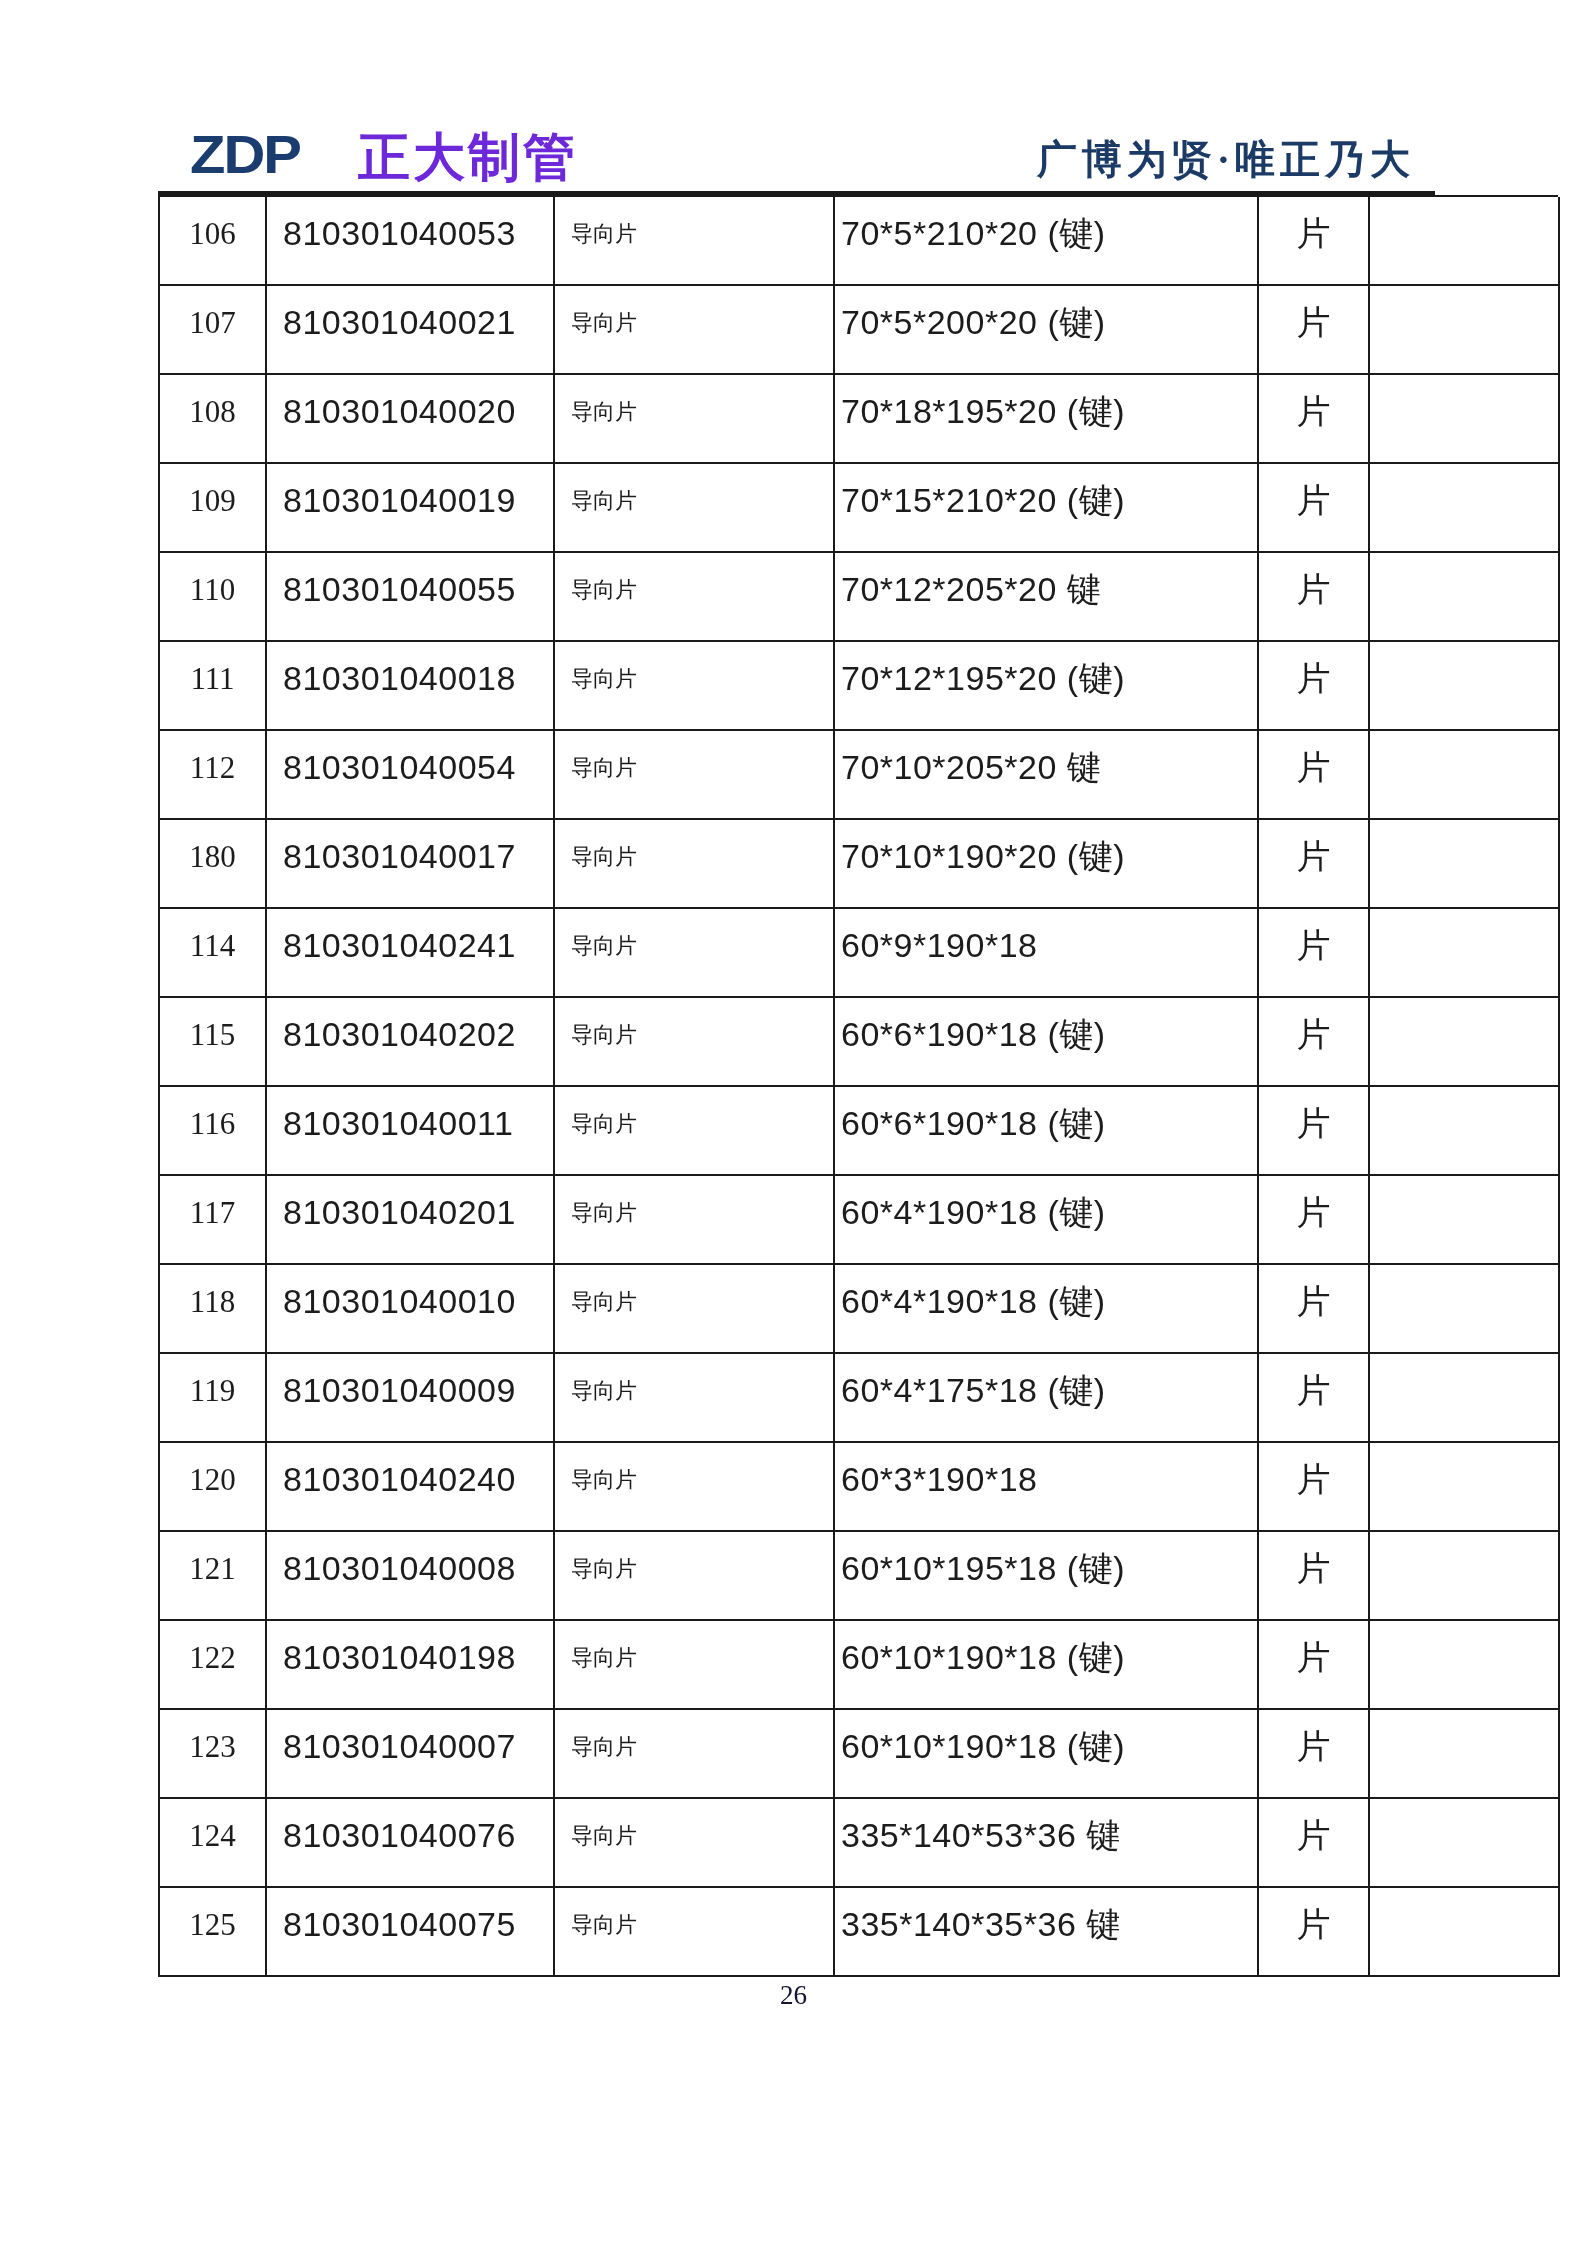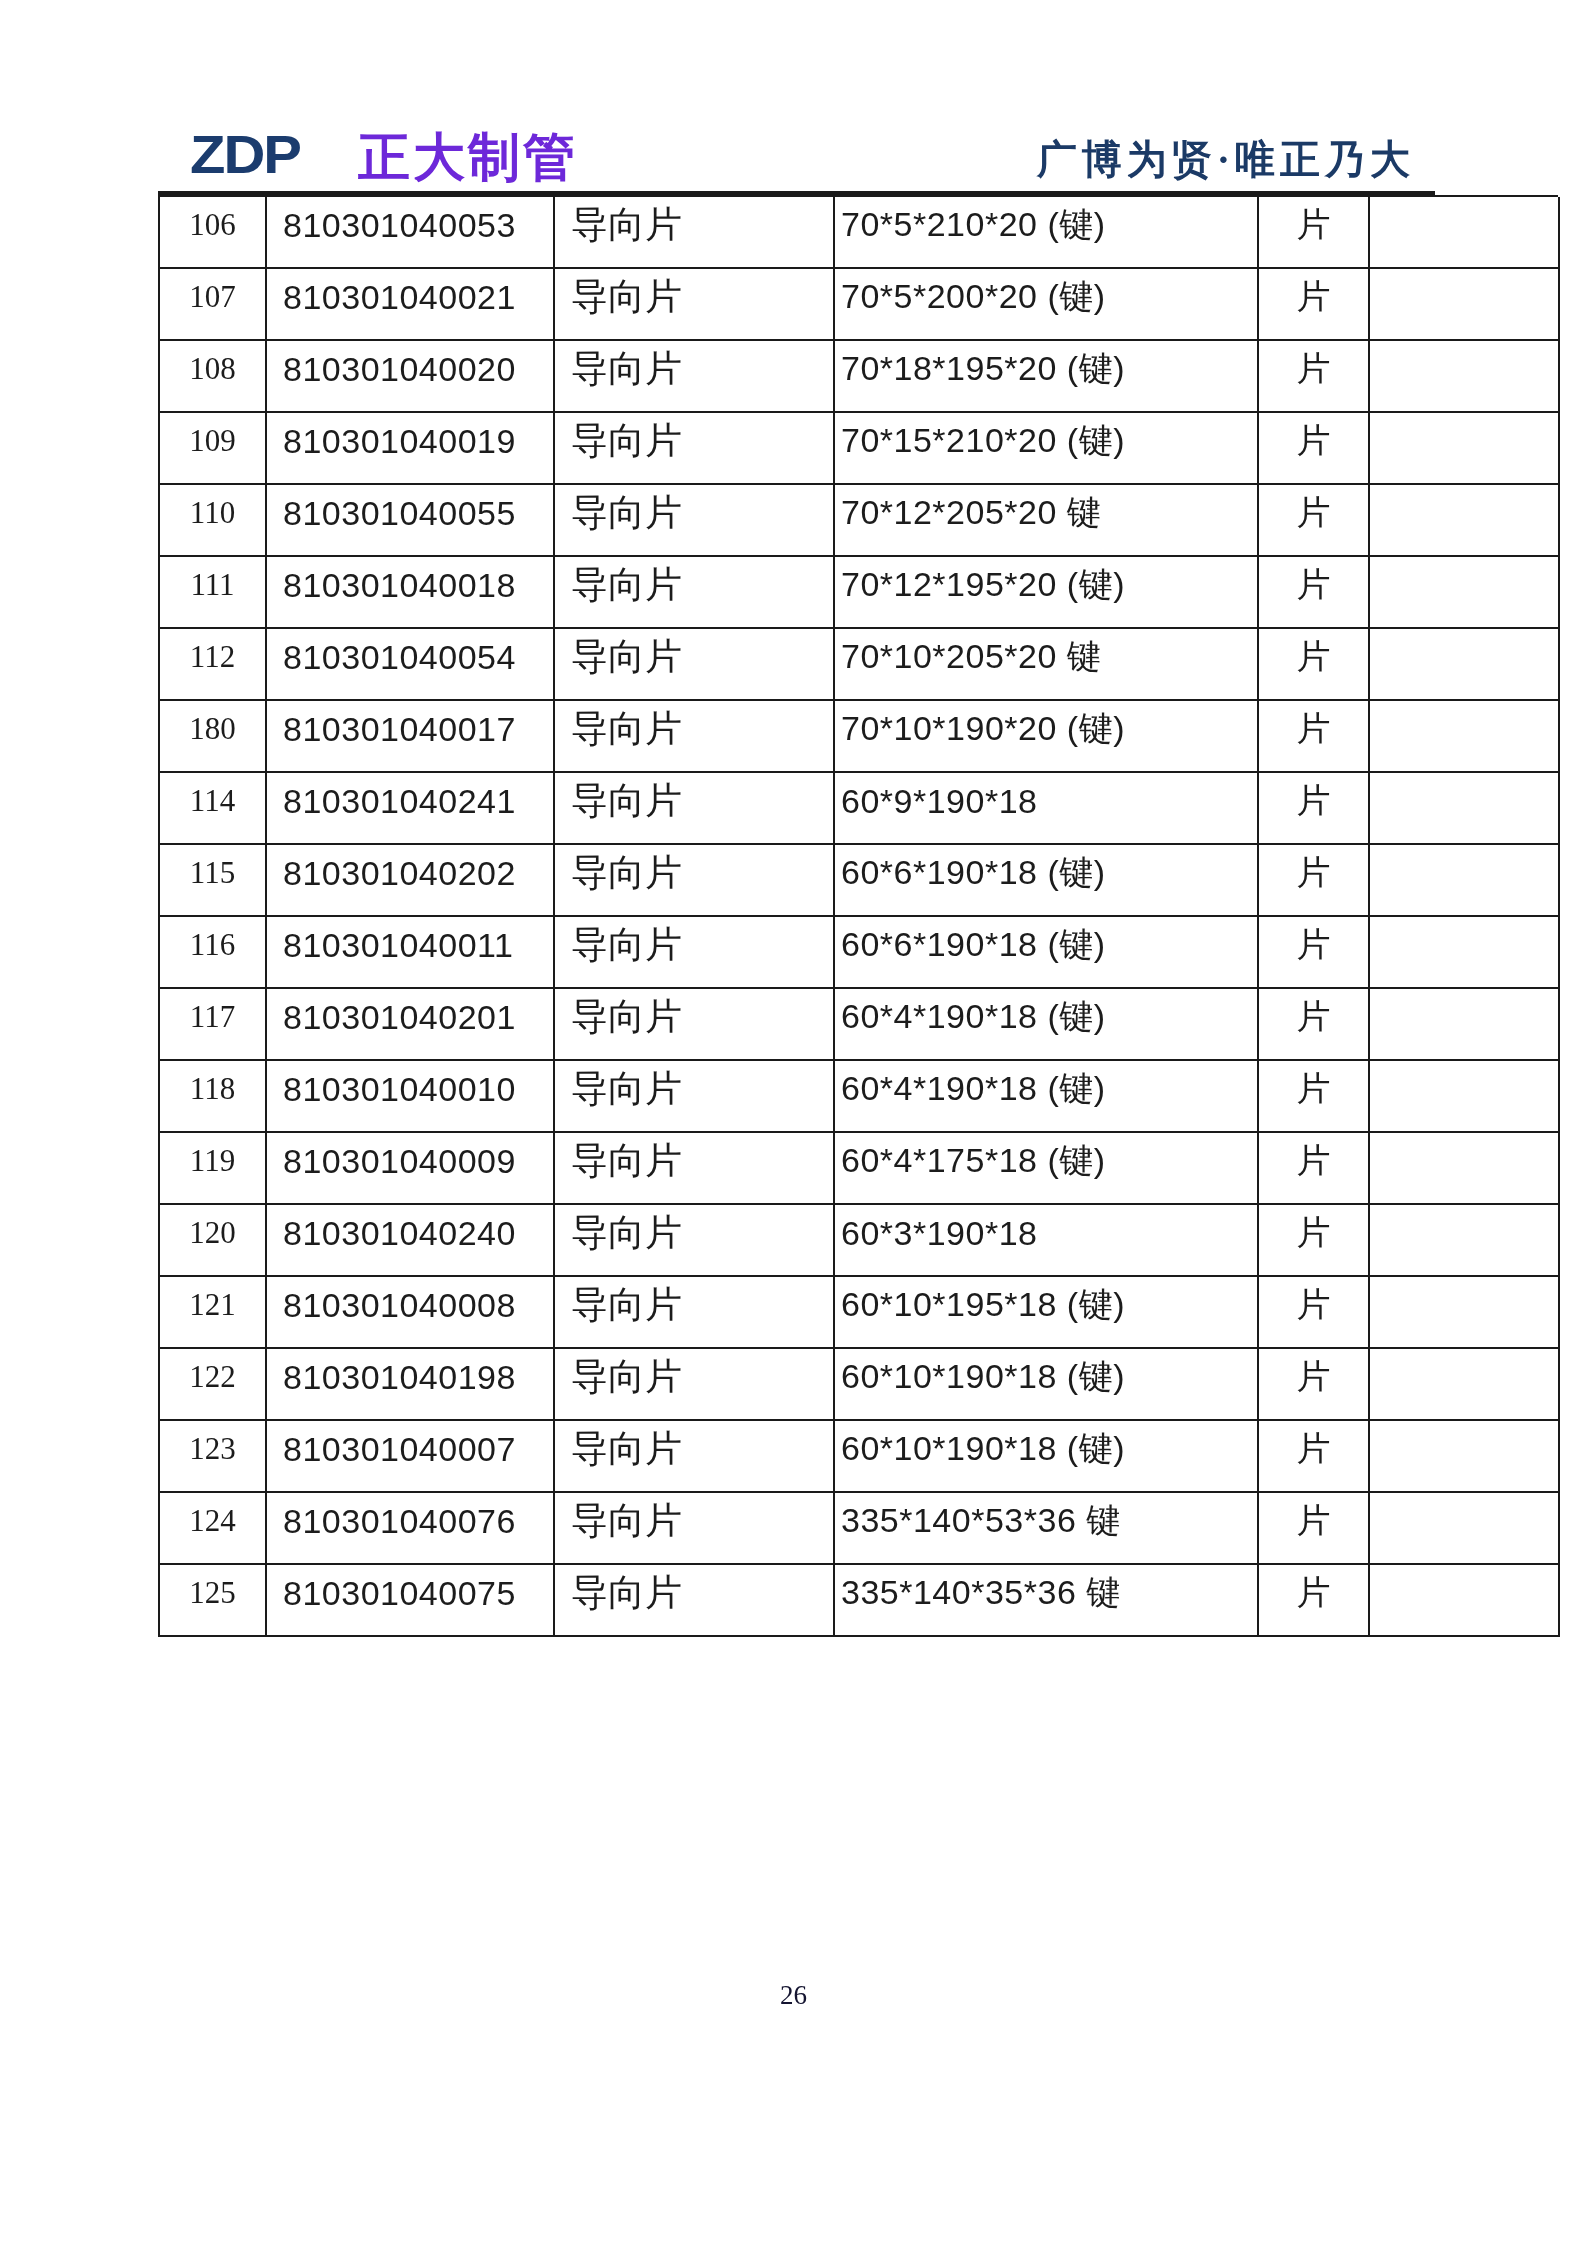--- a/index.html
+++ b/index.html
@@ -50,36 +50,36 @@
   
   .ptable {
     position: absolute; left: 158px; top: 195px;
     width: 1400px;
     border-top: 2px solid #1a1a1a;
     border-left: 2px solid #1a1a1a;
   }
   .trow {
     display: grid;
     grid-template-columns: 107px 288px 280px 424px 111px 190px;
-    height: 72px;
+    height: 89px;
   }
   .cell {
     border-right: 2px solid #1a1a1a;
     border-bottom: 2px solid #1a1a1a;
     display: flex; align-items: center;
     padding-bottom: 14px;          
     overflow: hidden; white-space: nowrap;
   }
   .c-no {
     justify-content: center;
     font-family: "Liberation Serif", serif;
     font-size: 31px;
   }
   .c-code  { padding-left: 16px; font-size: 34px; letter-spacing: 0.5px; }
-  .c-name  { padding-left: 16px; font-size: 37px; }
+  .c-name  { padding-left: 16px; font-size: 22px; }
   .c-spec  { padding-left: 6px; font-size: 34px; letter-spacing: 0.5px; }
   .c-unit  {
     justify-content: center;
     font-family: "Liberation Serif", serif;
     font-size: 34px;
   }
   .c-remark { }
 
   
   .footer {

